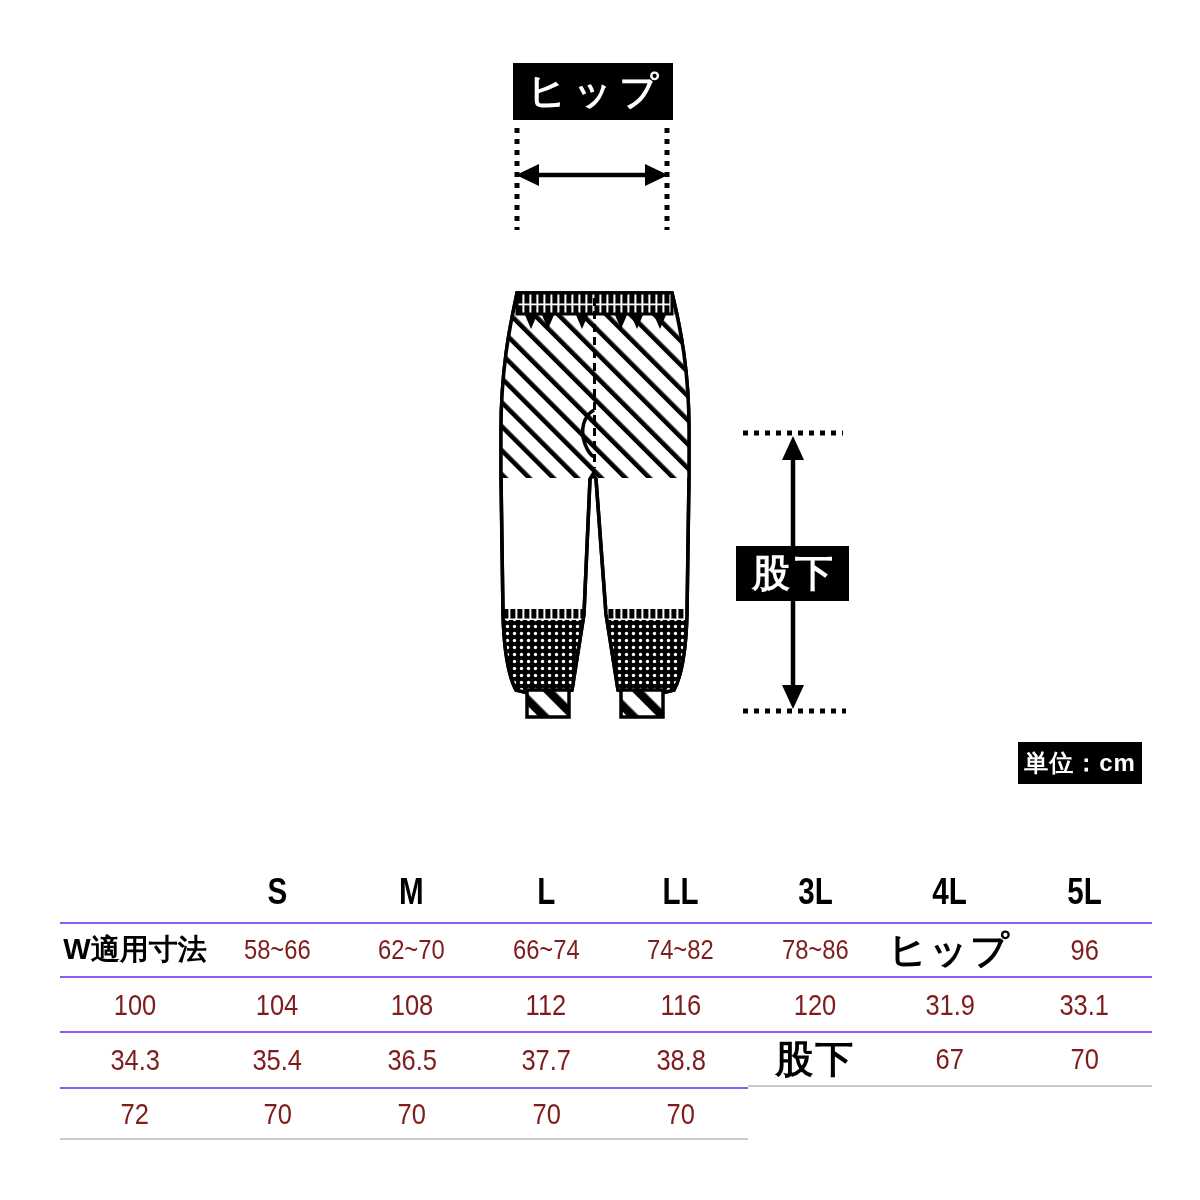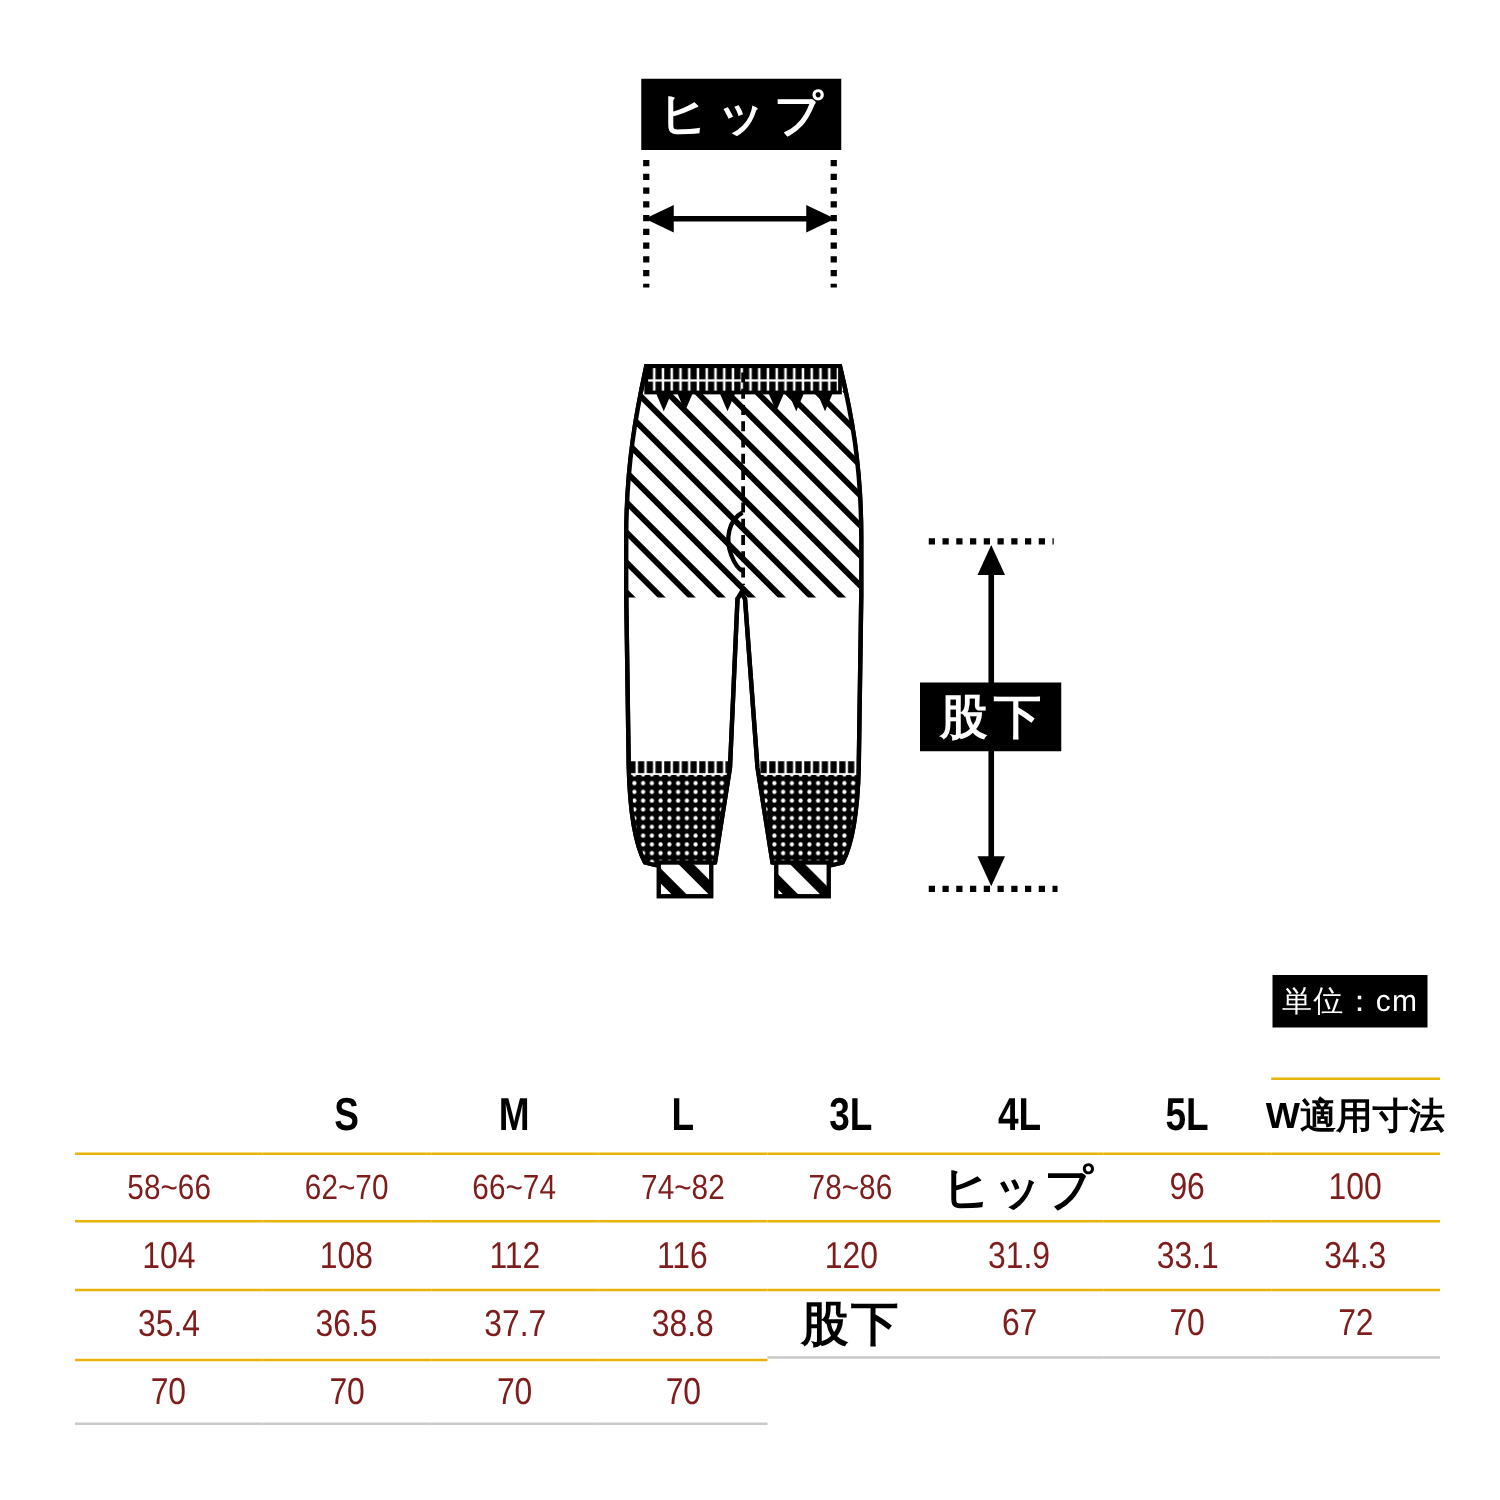--- a/index.html
+++ b/index.html
@@ -7,38 +7,38 @@
     position:relative;width:1200px;height:1200px;background:#ffffff;overflow:hidden;
     font-family:"Liberation Sans","DejaVu Sans",sans-serif;color:#111;
   }
   
   .blk-label{
     position:absolute;background:#000;color:#fff;display:flex;
     align-items:center;justify-content:center;font-weight:bold;z-index:3;
   }
   #hip-label{left:513px;top:63px;width:160px;height:57px;font-size:38px;letter-spacing:7px;padding-left:7px;box-sizing:border-box;}
   #inseam-label{left:736px;top:546px;width:113px;height:55px;font-size:38px;letter-spacing:5px;padding-left:5px;box-sizing:border-box;}
-  #unit-badge{left:1018px;top:780px;width:124px;height:42px;font-size:24px;font-weight:400;letter-spacing:1px;z-index:3;}
+  #unit-badge{left:1018px;top:742px;width:124px;height:42px;font-size:24px;font-weight:700;letter-spacing:1px;z-index:3;}
   #diagram-svg{position:absolute;left:0;top:0;z-index:1;}
   
   #size-table{
     position:absolute;left:60px;top:862px;width:1092px;z-index:2;
     display:grid;grid-template-columns:150px repeat(7,134.5px);
     grid-template-rows:60px 54px 55px 56px 53px;
   }
   .cell{display:flex;align-items:center;justify-content:center;white-space:nowrap;overflow:visible;}
   .hdr{font-weight:bold;font-size:37px;color:#000;}
   .hdr .cnd{transform:scaleX(0.8);}
   .rlabel{font-weight:bold;color:#000;font-size:38px;letter-spacing:2px;}
   .rlabel.small{font-size:29px;letter-spacing:0;}
   .val{font-size:30px;color:#7f1d1d;font-weight:400;}
   .val .cnd{transform:scaleX(0.85);}
   .val.small{font-size:28px;}
   .cnd{display:inline-block;}
-  .row-line{border-top:2px solid #eab308;}
+  .row-line{border-top:2px solid #8b5cf6;}
   .last-line{border-bottom:2px solid #c9c9c9;}
 </style>
 </head>
 <body>
 
 <div id="stage">
 
   <svg id="diagram-svg" width="1200" height="1200" viewBox="0 0 1200 1200">
     <defs>
       <pattern id="hatch" width="17" height="17" patternUnits="userSpaceOnUse" patternTransform="rotate(-45)">
@@ -134,20 +134,23 @@
     <div class="cell hdr">
         <span class="cnd">S</span>
       </div>
     <div class="cell hdr">
         <span class="cnd">M</span>
       </div>
     <div class="cell hdr">
         <span class="cnd">L</span>
       </div>
     <div class="cell hdr">
+        <span class="cnd">LL</span>
+      </div>
+    <div class="cell hdr">
         <span class="cnd">3L</span>
       </div>
     <div class="cell hdr">
         <span class="cnd">4L</span>
       </div>
     <div class="cell hdr">
         <span class="cnd">5L</span>
       </div>
 
     <div class="cell rlabel small row-line">W適用寸法</div>

